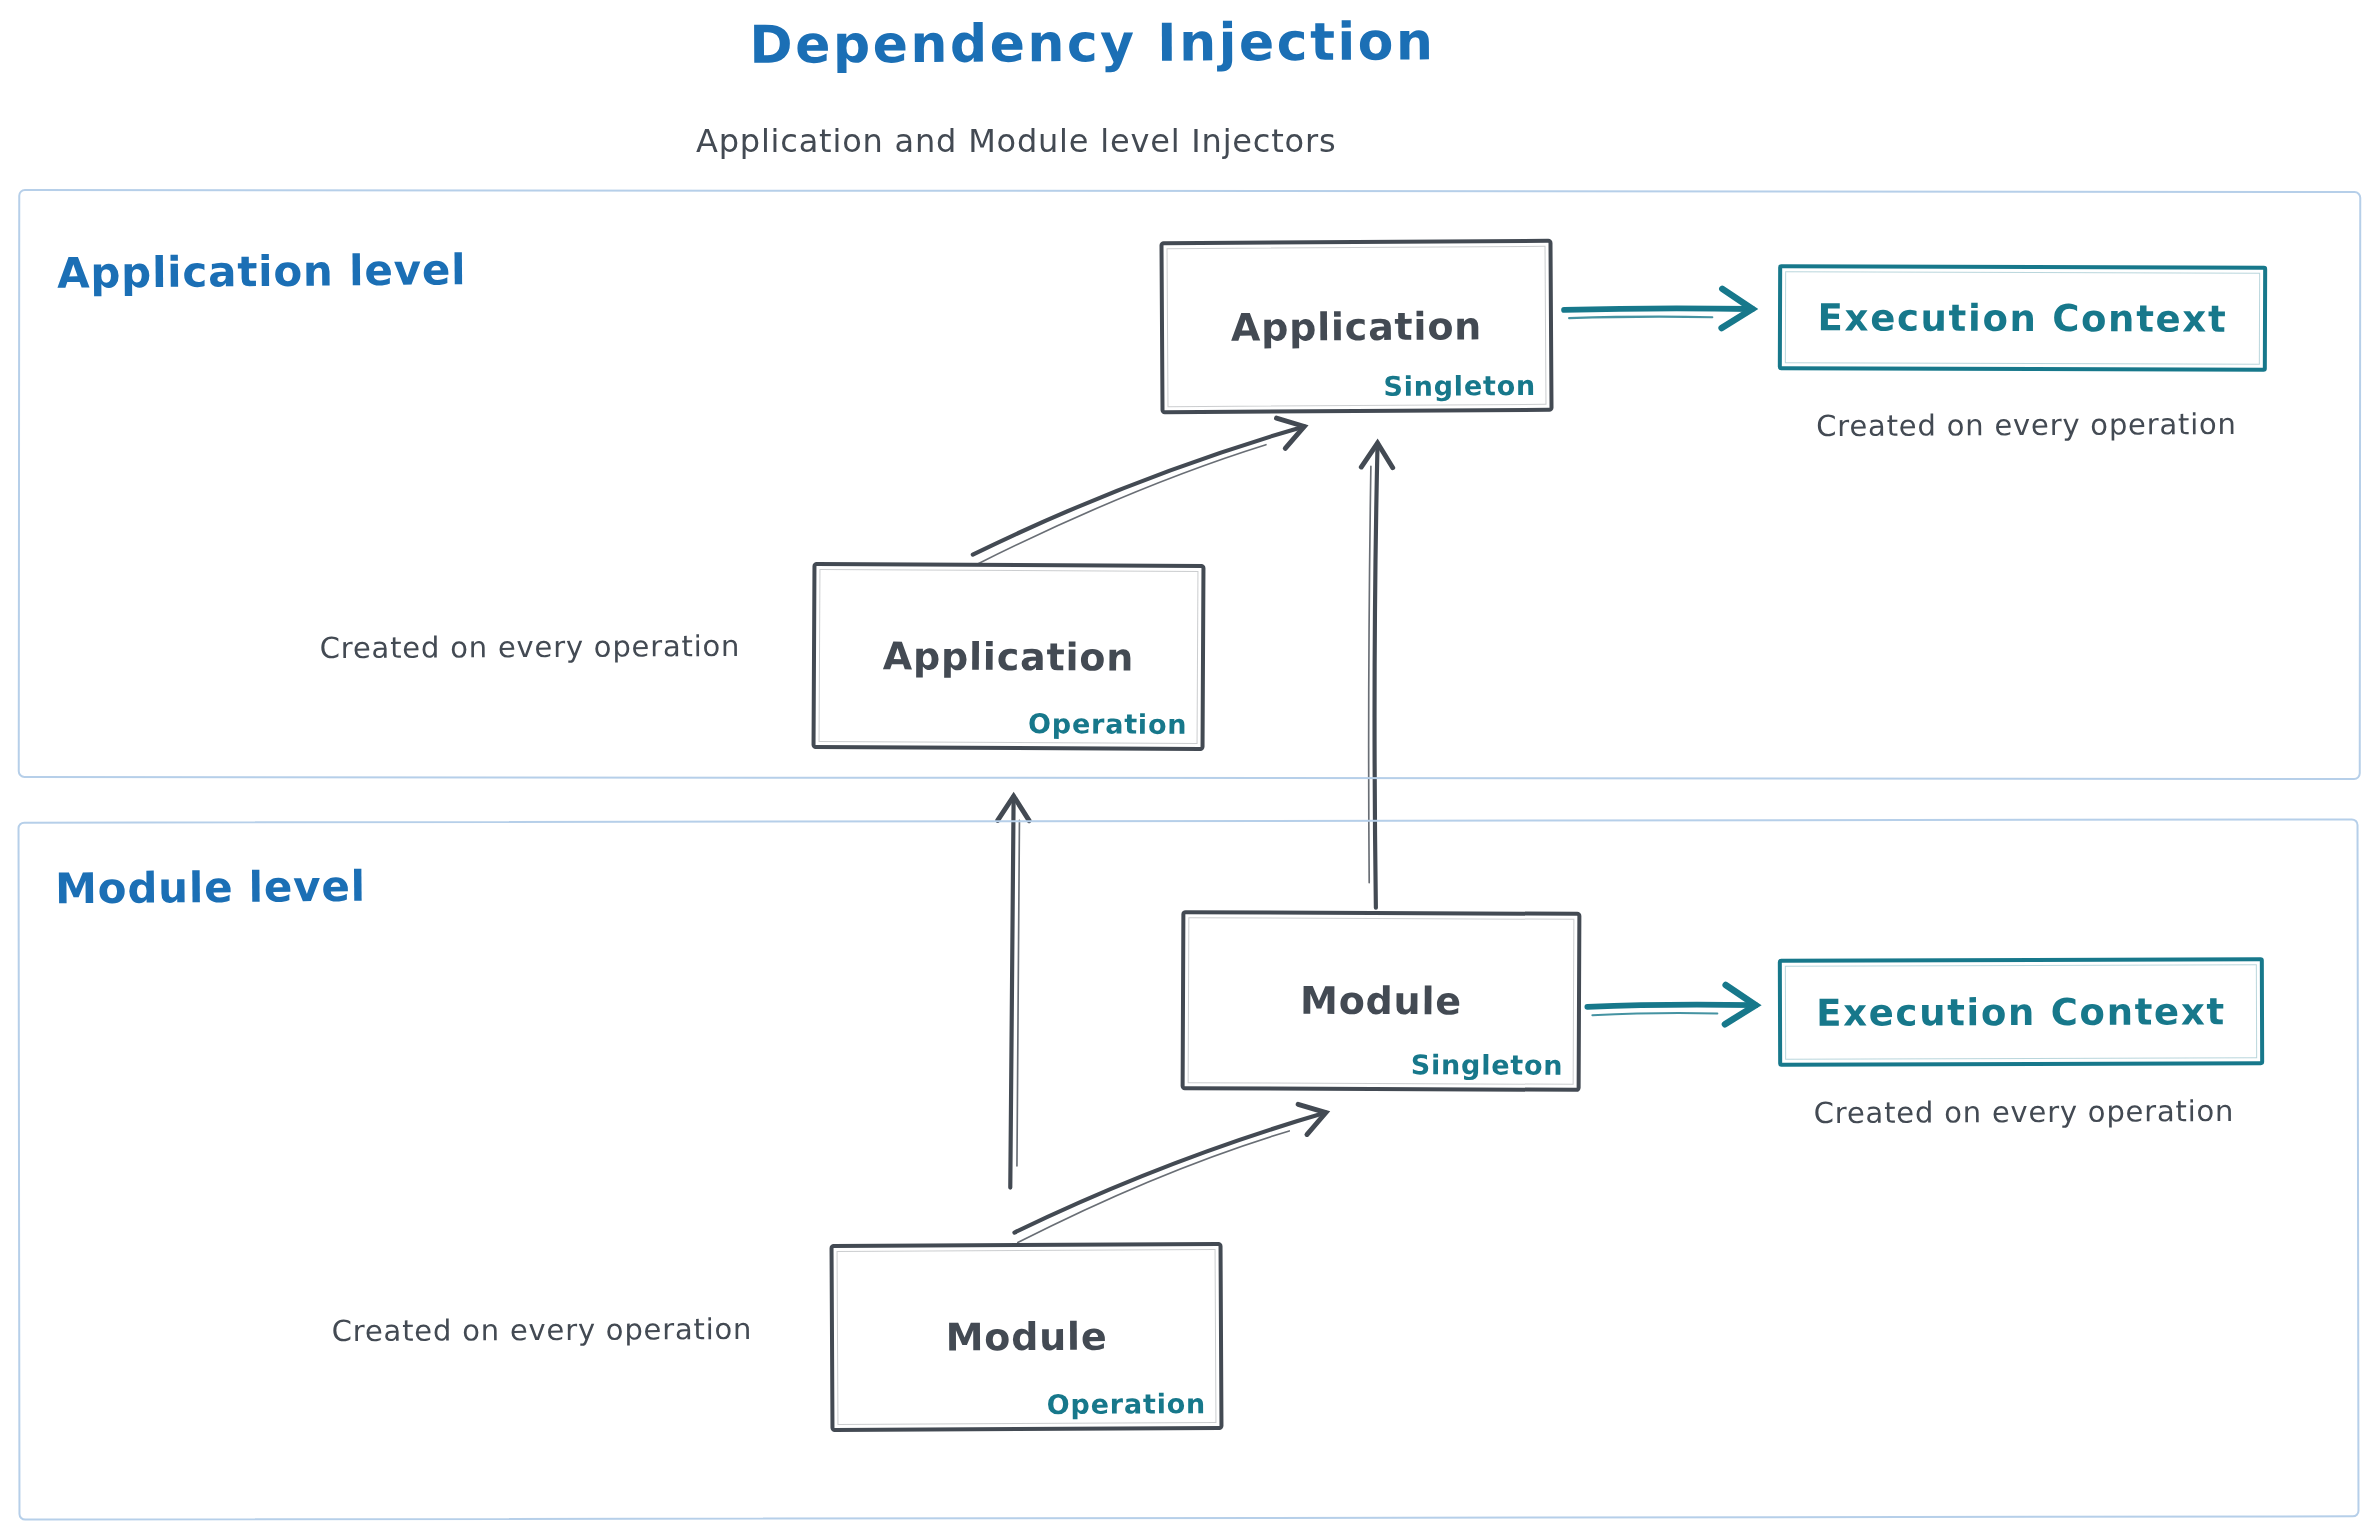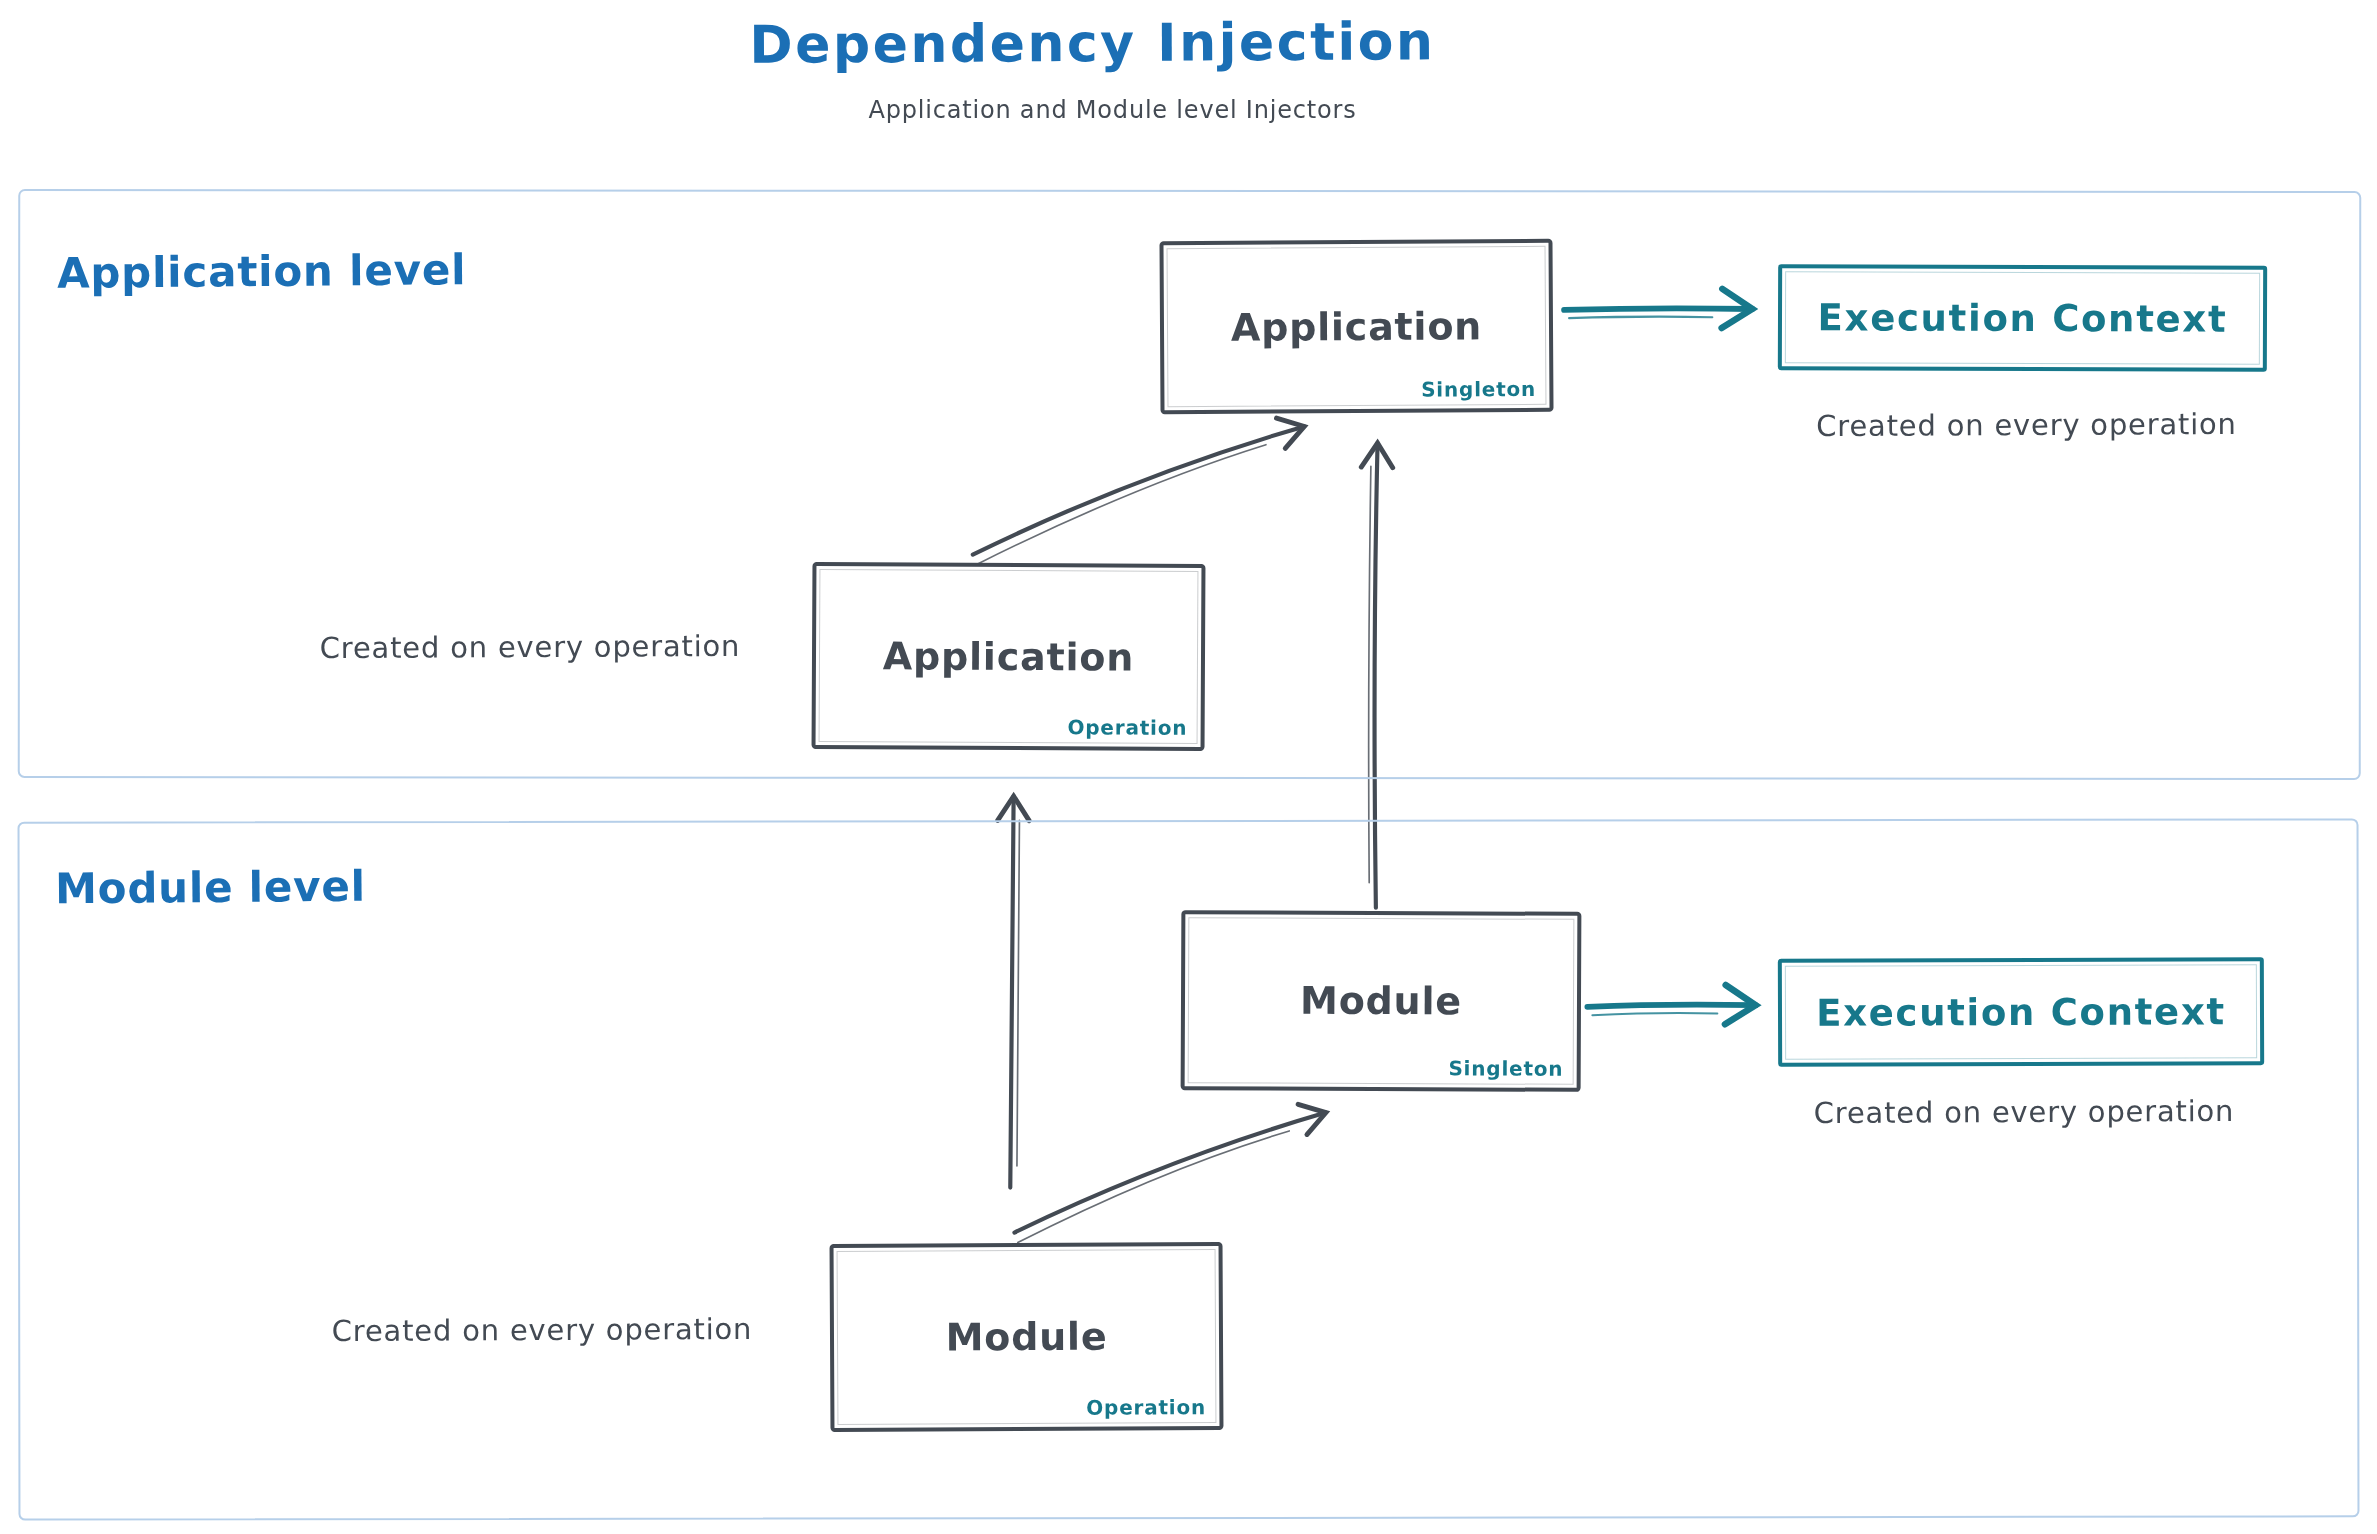--- a/index.html
+++ b/index.html
@@ -13,38 +13,38 @@
   body{width:2377px;height:1534px;overflow:hidden;
        font-family:"DejaVu Sans","Liberation Sans",sans-serif;}
   #stage{position:relative;width:2377px;height:1281px;background:var(--background);}
 
   .abs{position:absolute;}
 
   
   .title{left:676px;top:13.3px;width:833px;text-align:center;
          font-size:52px;font-weight:bold;letter-spacing:2.5px;color:var(--blue);
          transform:rotate(-0.3deg);}
-  .subtitle{left:696px;top:96px;width:833px;text-align:center;
-            font-size:24px;letter-spacing:0.8px;color:var(--ink);}
+  .subtitle{left:696px;top:122px;width:833px;text-align:left;
+            font-size:32px;letter-spacing:0.8px;color:var(--ink);}
 
   
   .level-frame{border:2.5px solid var(--frame);border-radius:6.7px;background:transparent;}
   .app-frame{left:18.3px;top:190px;width:2339px;height:585px;transform:rotate(0.05deg);}
   .mod-frame{left:18.3px;top:820px;width:2337px;height:695px;transform:rotate(-0.08deg);}
 
   .level-label{font-size:42px;font-weight:bold;color:var(--blue);letter-spacing:0.8px;}
   .app-level-label{left:57px;top:247px;transform:rotate(-0.5deg);}
   .mod-level-label{left:55px;top:863px;transform:rotate(-0.5deg);}
 
   
   .node{border:4.2px solid var(--ink);border-radius:4.2px;background:#fff;
         outline:1.7px solid rgba(67,74,83,.28);outline-offset:-8.3px;
         display:flex;align-items:center;justify-content:center;}
   .node .node-title{font-size:38px;font-weight:bold;color:var(--ink);letter-spacing:0.8px;}
-  .node .node-tag{position:absolute;right:13.3px;bottom:6.7px;font-size:20px;
+  .node .node-tag{position:absolute;right:13.3px;bottom:6.7px;font-size:27px;
                   font-weight:bold;color:var(--teal);letter-spacing:0.8px;}
 
   .app-singleton{left:1160px;top:240px;width:385px;height:165px;transform:rotate(-0.35deg);}
   .app-operation{left:812px;top:563px;width:385px;height:179px;transform:rotate(0.3deg);}
   .mod-singleton{left:1181px;top:911px;width:392px;height:172px;transform:rotate(0.25deg);}
   .mod-operation{left:830px;top:1243px;width:385px;height:180px;transform:rotate(-0.3deg);}
 
   
   .exec{border:4.2px solid var(--teal);border-radius:3.3px;background:#fff;
         outline:1.7px solid rgba(23,120,139,.3);outline-offset:-8.3px;

